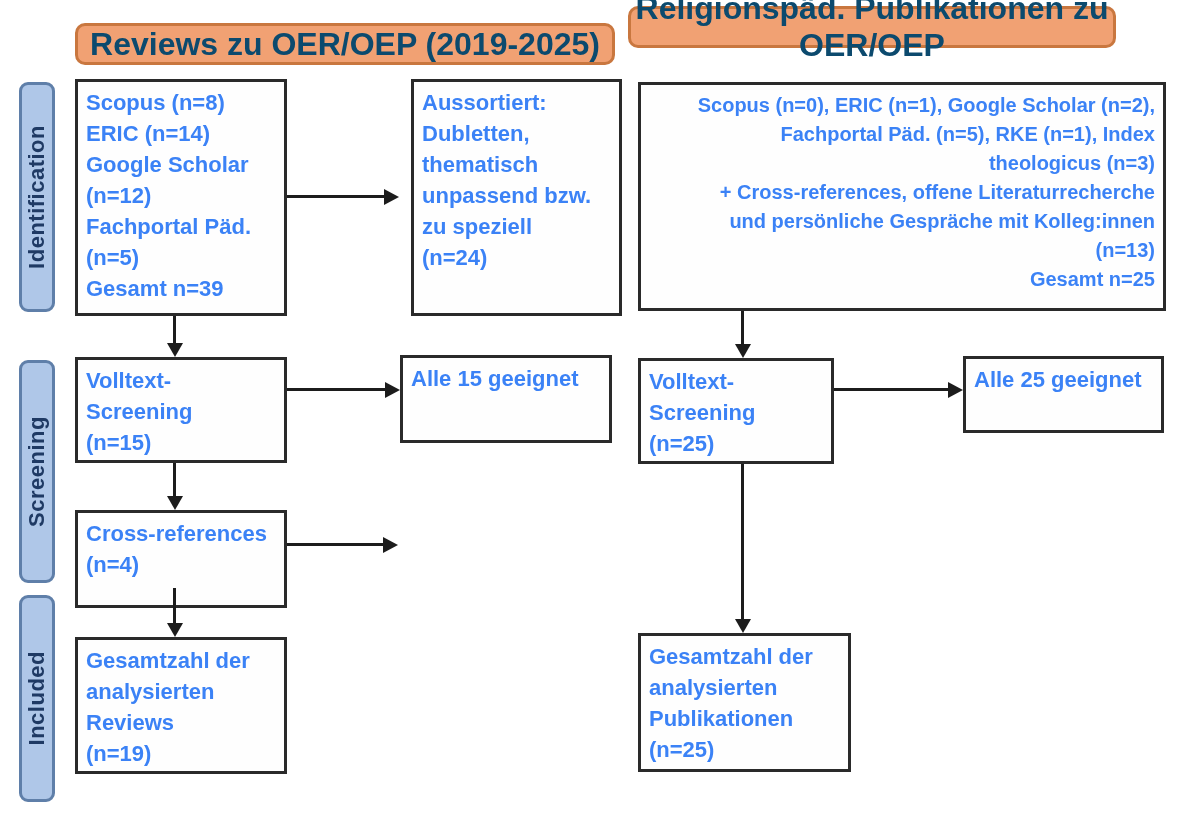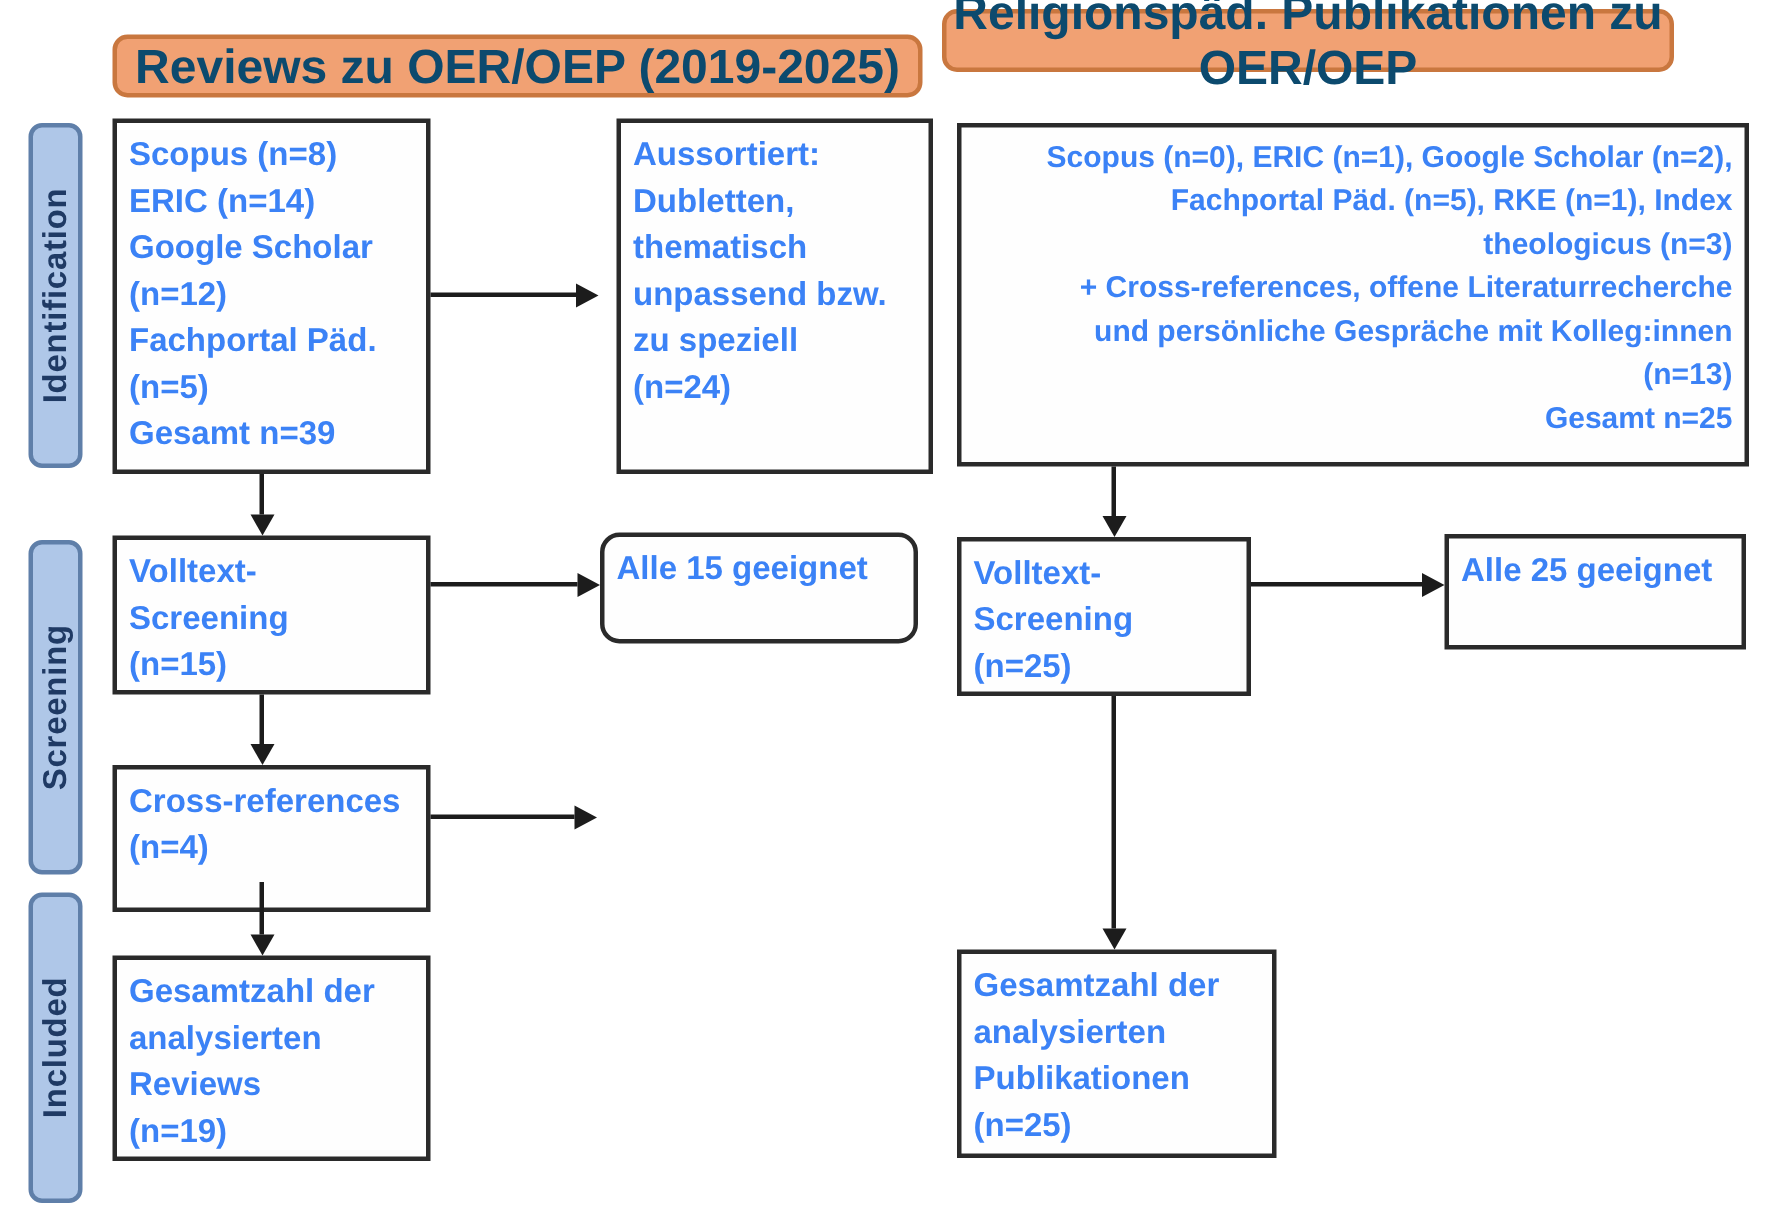--- a/index.html
+++ b/index.html
@@ -37,21 +37,21 @@
     position:absolute; box-sizing:border-box;
     background:#fefefe; border:3px solid #2a2a2a;
     color:#3b82f6; font-weight:700; font-size:22px; line-height:31px;
     padding:5px 8px; white-space:pre-line;
   }
   #box-l-ident     { left:75px;  top:79px;  width:212px; height:237px; }
   #box-l-excl      { left:399px; top:79px;  width:211px; height:237px;margin-left:12px; }
   #box-r-ident     { left:638px; top:82px;  width:528px; height:229px;
                      font-size:20px; line-height:29px; padding-top:6px;text-align:right; }
   #box-l-full      { left:75px;  top:357px; width:212px; height:106px; }
-  #box-l-full-res  { left:400px; top:355px; width:212px; height:74px;border-radius:13px; }
+  #box-l-full-res  { left:400px; top:355px; width:212px; height:88px; }
   #box-r-full      { left:638px; top:358px; width:196px; height:106px; }
   #box-r-full-res  { left:963px; top:356px; width:201px; height:77px; }
   #box-l-cross     { left:75px;  top:510px; width:212px; height:98px; }
   #box-l-cross-res { left:398px; top:510px; width:214px; height:76px; }
   #box-l-incl     { left:75px;  top:637px; width:212px; height:137px; }
   #box-r-incl     { left:638px; top:633px; width:213px; height:139px; }
 
   
   .vline { position:absolute; width:3px; background:#1c1c1c; }
   .hline { position:absolute; height:3px; background:#1c1c1c; }

